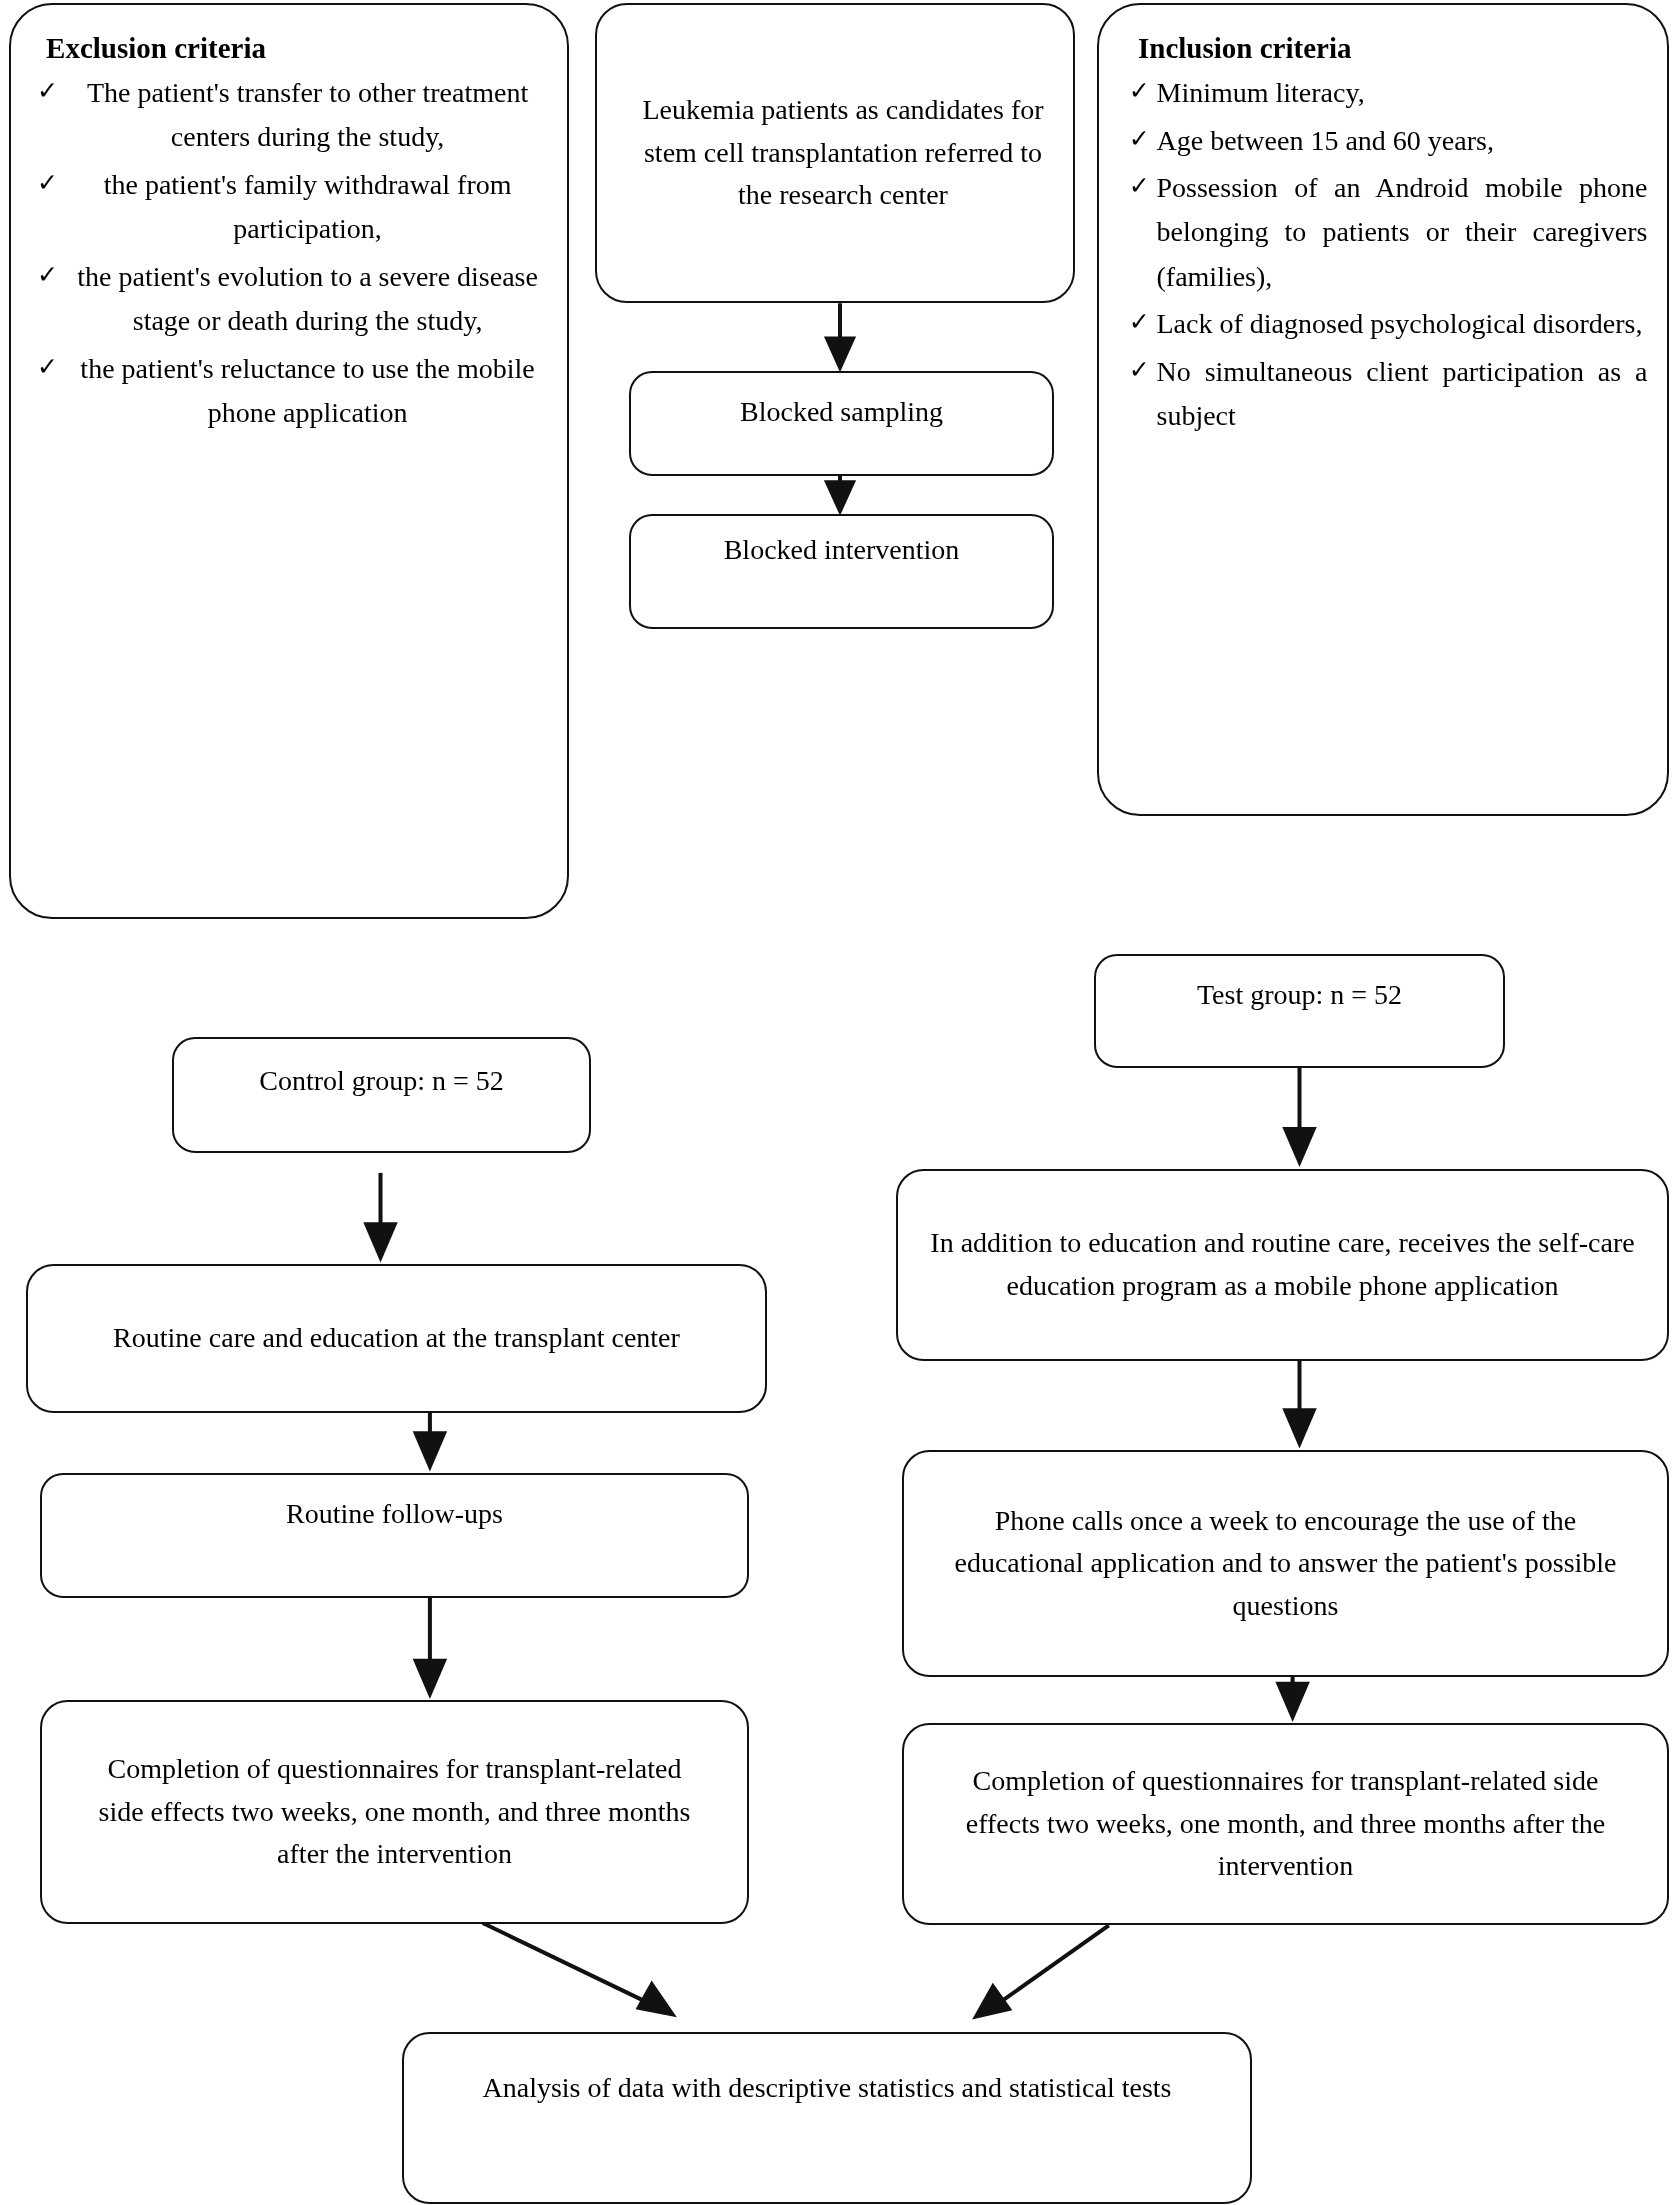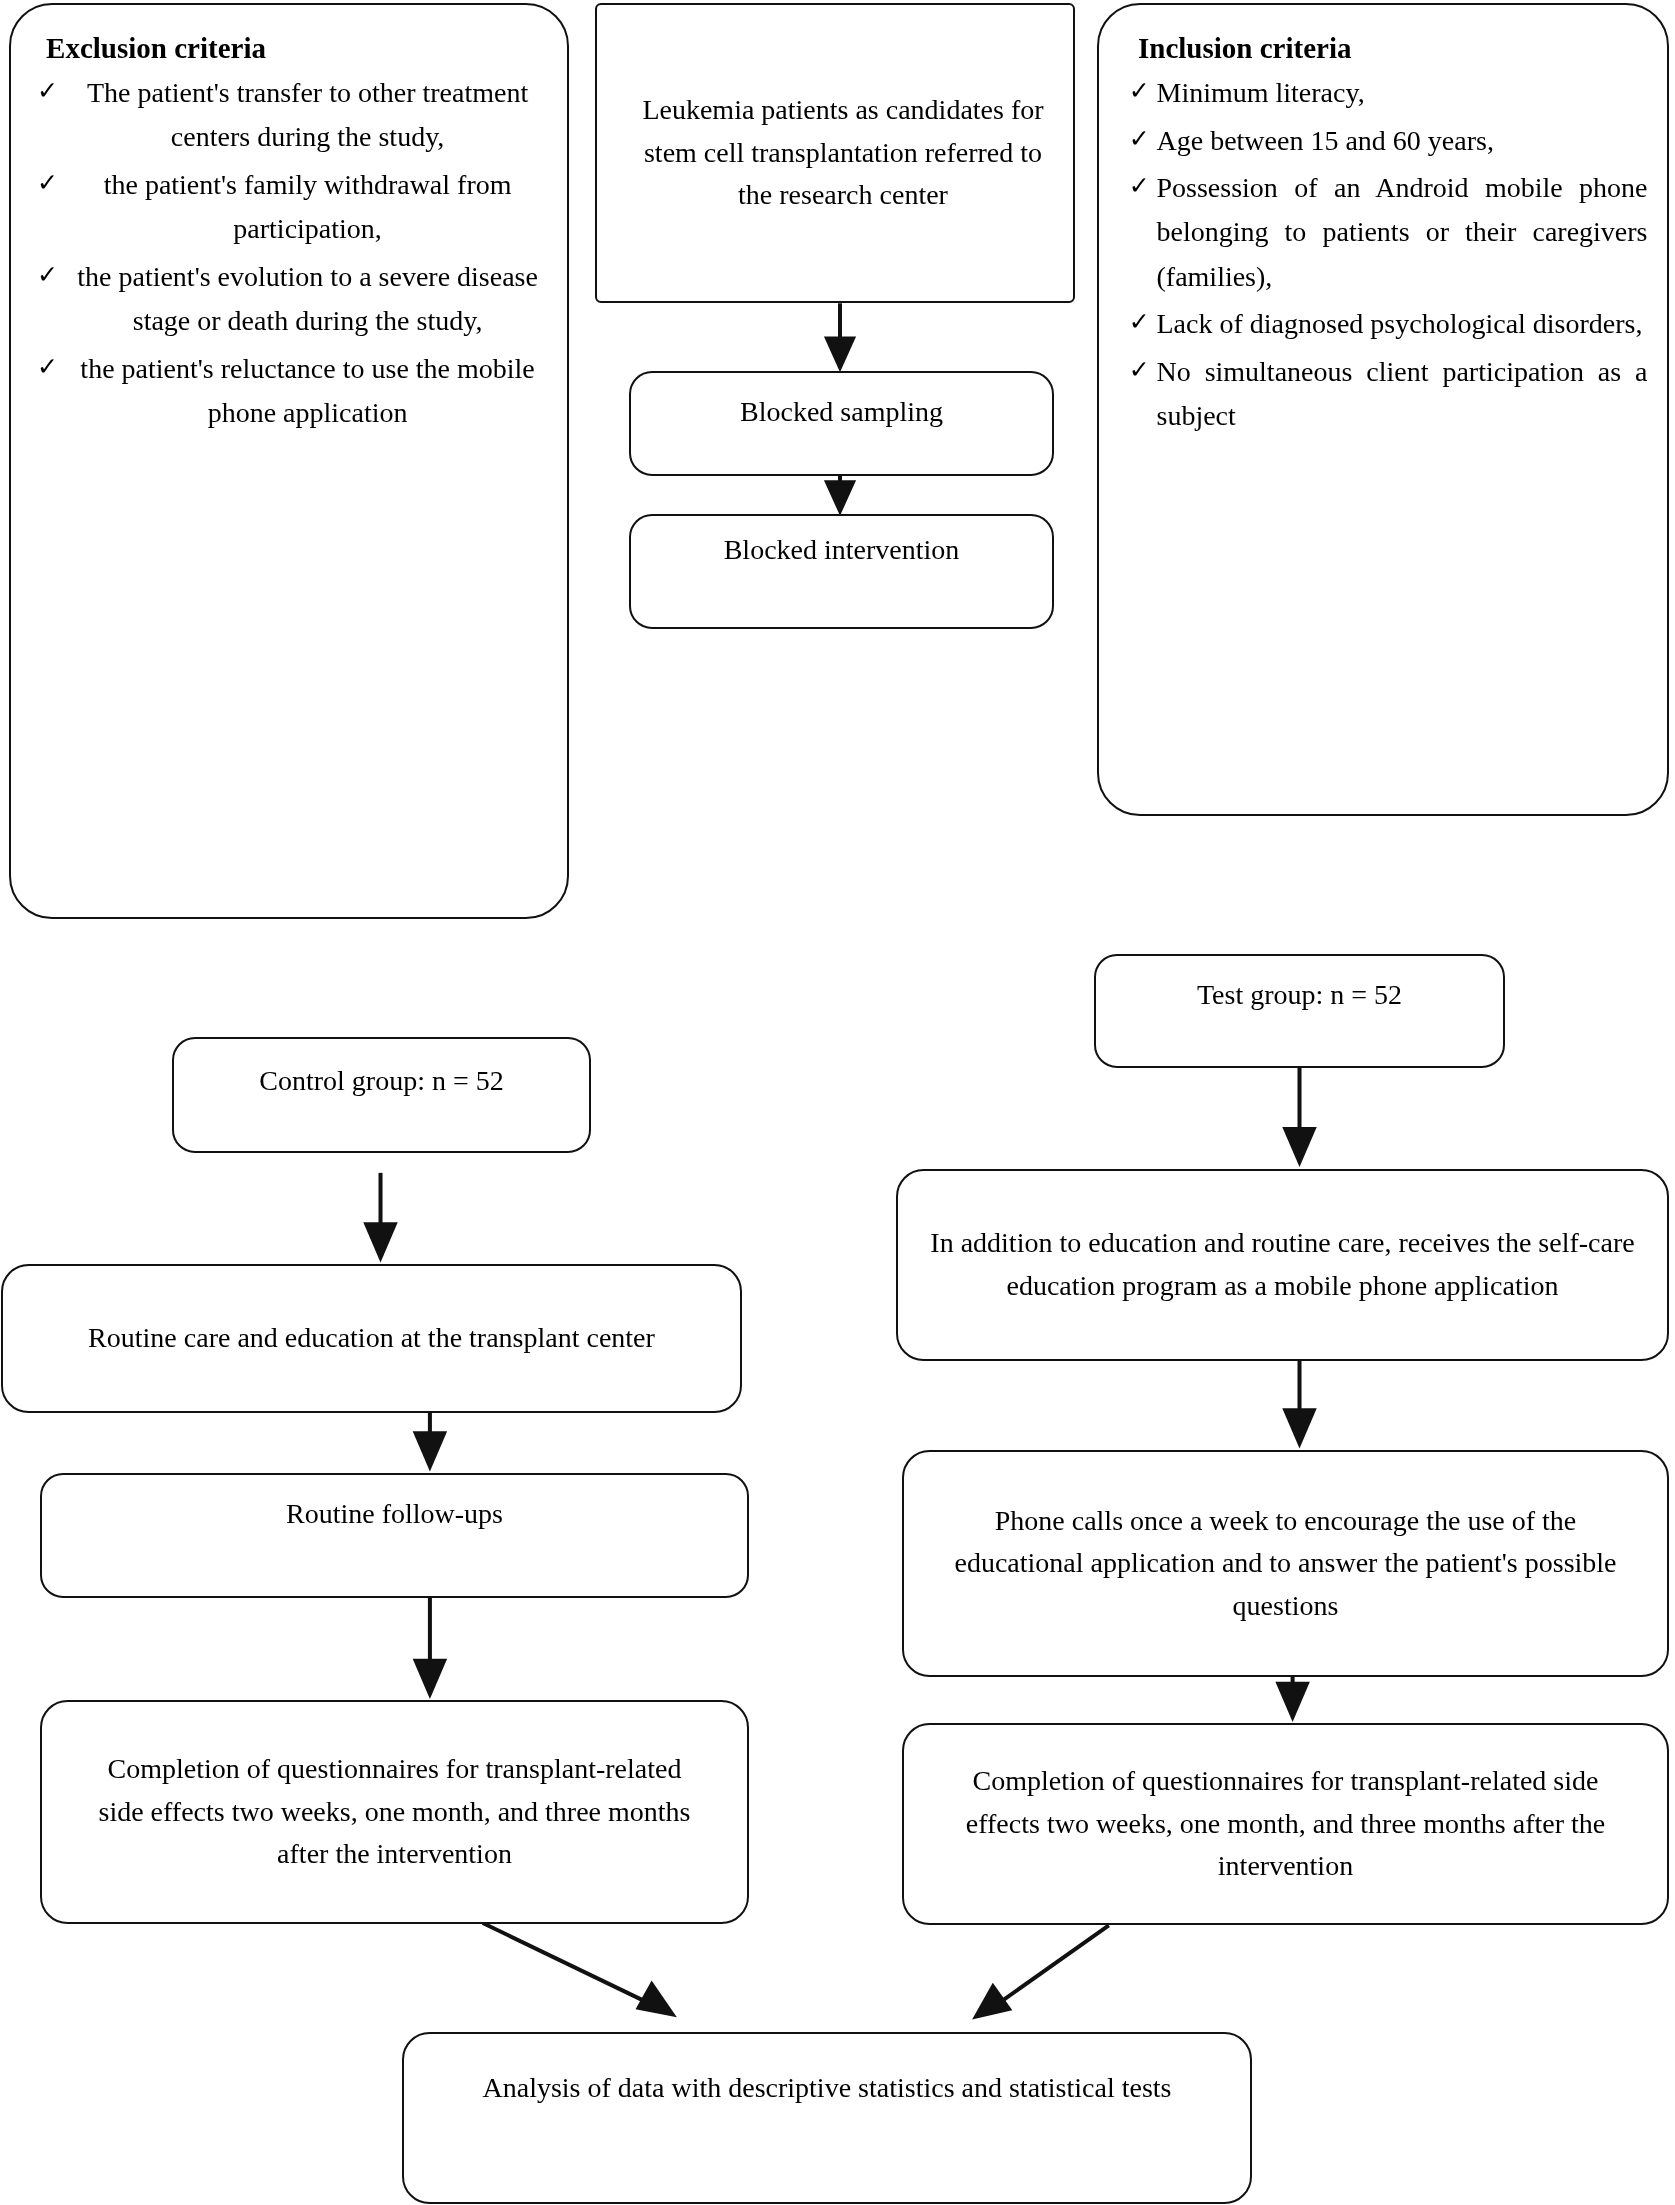--- a/index.html
+++ b/index.html
@@ -137,21 +137,21 @@
           <span>the patient's evolution to a severe disease stage or death during the study,</span>
         </li>
         <li>
           <span class="tick">✓</span>
           <span>the patient's reluctance to use the mobile phone application</span>
         </li>
       </ul>
     </div>
   </div>
 
-  <div class="node center-v" style="left:595px;top:2.9px;width:480px;height:300px;border-radius:6px;padding-left:16px;">
+  <div class="node center-v" style="left:595px;top:2.9px;width:480px;height:300px;border-radius:32px;padding-left:16px;">
     <div class="inner" style="padding:0 25px;">Leukemia patients as candidates for stem cell transplantation referred to the research center</div>
   </div>
 
   <div class="node" style="left:1097px;top:2.9px;width:572px;height:813px;border-radius:43px;">
     <div class="inner" style="padding:25px 19.5px 11.5px 19.5px;">
       <div class="crit-title">Inclusion criteria</div>
       <ul class="crit-list txt-just">
         <li>
           <span class="tick">✓</span>
           <span>Minimum literacy,</span>
@@ -185,21 +185,21 @@
   </div>
 
   <div class="node" style="left:172px;top:1037px;width:419px;height:116px;border-radius:23px;">
     <div class="inner" style="padding:20.7px 13.8px 0 13.8px;">Control group: n = 52</div>
   </div>
 
   <div class="node" style="left:1094px;top:954px;width:411px;height:114px;border-radius:23px;">
     <div class="inner" style="padding:18.4px 13.8px 0 13.8px;">Test group: n = 52</div>
   </div>
 
-  <div class="node center-v" style="left:1px;top:1264px;width:741px;height:149px;border-radius:27.6px;">
+  <div class="node center-v" style="left:26px;top:1264px;width:741px;height:149px;border-radius:27.6px;">
     <div class="inner" style="padding:0 32px;">Routine care and education at the transplant center</div>
   </div>
 
   <div class="node center-v" style="left:896px;top:1169px;width:773px;height:192px;border-radius:27.6px;">
     <div class="inner" style="padding:0 27.6px;">In addition to education and routine care, receives the self-care education program as a mobile phone application</div>
   </div>
 
   <div class="node" style="left:40px;top:1473px;width:709px;height:125px;border-radius:23px;">
     <div class="inner" style="padding:18.4px 13.8px 0 13.8px;">Routine follow-ups</div>
   </div>

